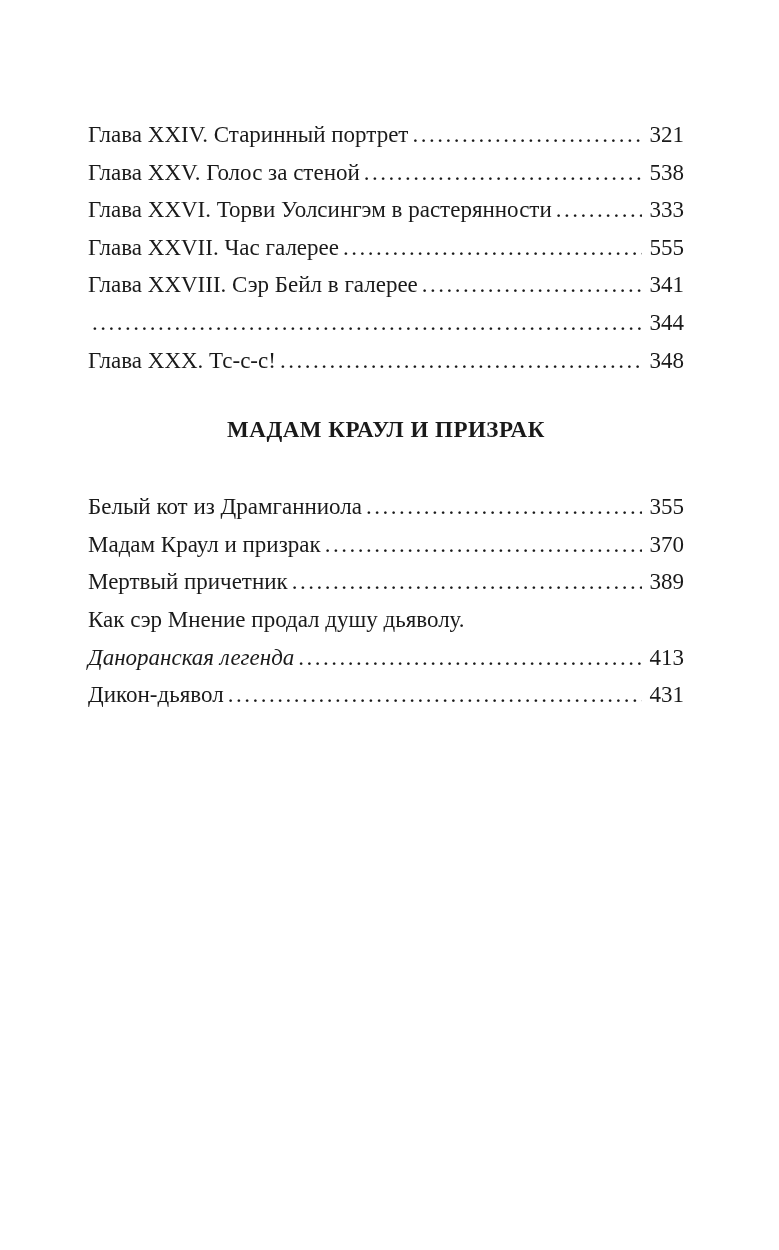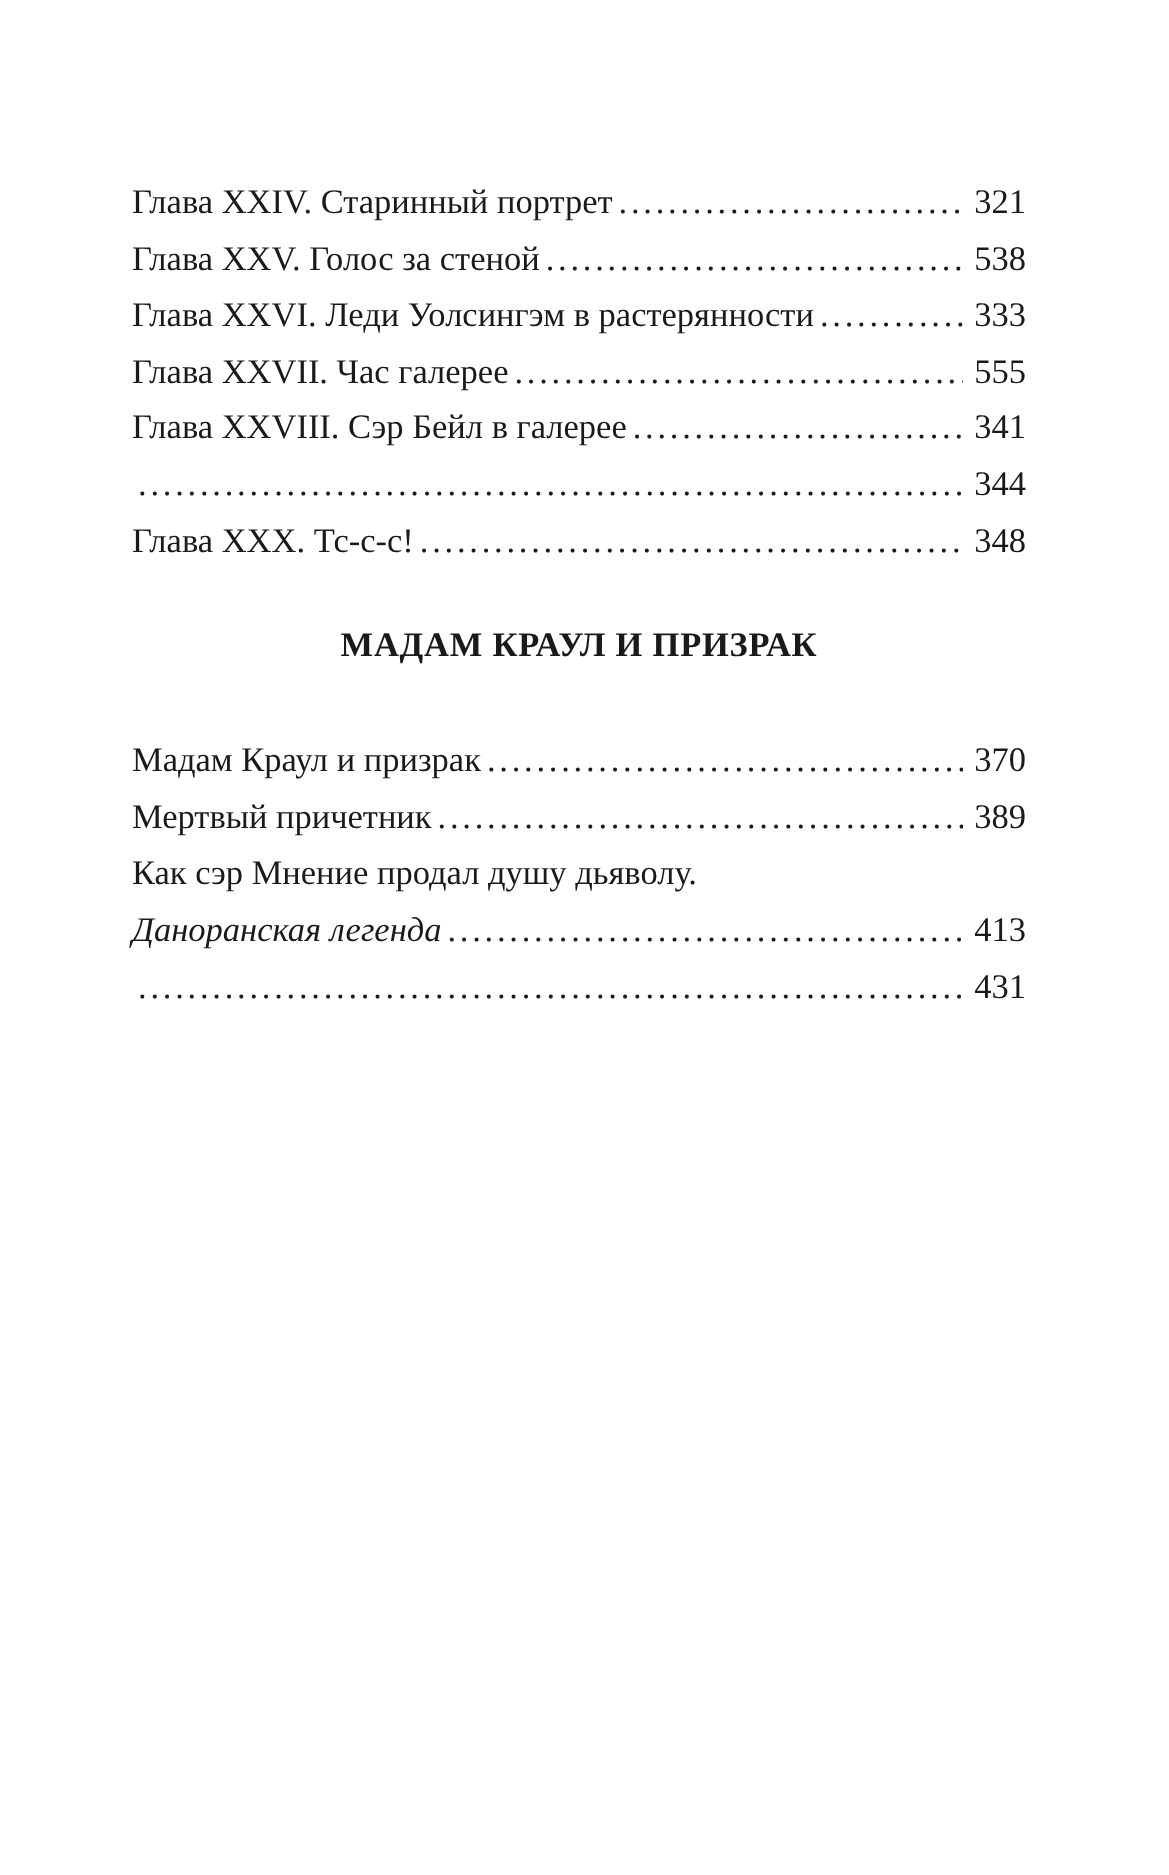--- a/index.html
+++ b/index.html
@@ -87,21 +87,21 @@
         <span class="toc-title">Глава XXIV. Старинный портрет</span>
         <span class="toc-leader"></span>
         <span class="toc-page">321</span>
       </div>
       <div class="toc-row">
         <span class="toc-title">Глава XXV. Голос за стеной</span>
         <span class="toc-leader"></span>
         <span class="toc-page">538</span>
       </div>
       <div class="toc-row">
-        <span class="toc-title">Глава XXVI. Леди Уолсингэм в растерянности</span>
+        <span class="toc-title">Глава XXVI. Торви Уолсингэм в растерянности</span>
         <span class="toc-leader"></span>
         <span class="toc-page">333</span>
       </div>
       <div class="toc-row">
         <span class="toc-title">Глава XXVII. Час галерее </span>
         <span class="toc-leader"></span>
         <span class="toc-page">555</span>
       </div>
       <div class="toc-row">
         <span class="toc-title">Глава XXVIII. Сэр Бейл в галерее</span>
@@ -116,39 +116,45 @@
         <span class="toc-title">Глава XXX. Тс-с-с!</span>
         <span class="toc-leader"></span>
         <span class="toc-page">348</span>
       </div>
     </div>
 
     <div class="section-heading">МАДАМ КРАУЛ И ПРИЗРАК</div>
 
     <div class="toc-list">
       <div class="toc-row">
+        <span class="toc-title">Белый кот из Драмганниола </span>
+        <span class="toc-leader"></span>
+        <span class="toc-page">355</span>
+      </div>
+      <div class="toc-row">
         <span class="toc-title">Мадам Краул и призрак</span>
         <span class="toc-leader"></span>
         <span class="toc-page">370</span>
       </div>
       <div class="toc-row">
         <span class="toc-title">Мертвый причетник </span>
         <span class="toc-leader"></span>
         <span class="toc-page">389</span>
       </div>
       <div class="toc-row no-leader">
         <span class="toc-title">Как сэр Мнение продал душу дьяволу.</span>
 
       </div>
       <div class="toc-row italic-title">
         <span class="toc-title">Даноранская легенда</span>
         <span class="toc-leader"></span>
         <span class="toc-page">413</span>
       </div>
       <div class="toc-row">
+        <span class="toc-title">Дикон-дьявол </span>
         <span class="toc-leader"></span>
         <span class="toc-page">431</span>
       </div>
     </div>
 
   </div>
   <div class="scan-bottom-edge"></div>
 </div>
 
 </body></html>

